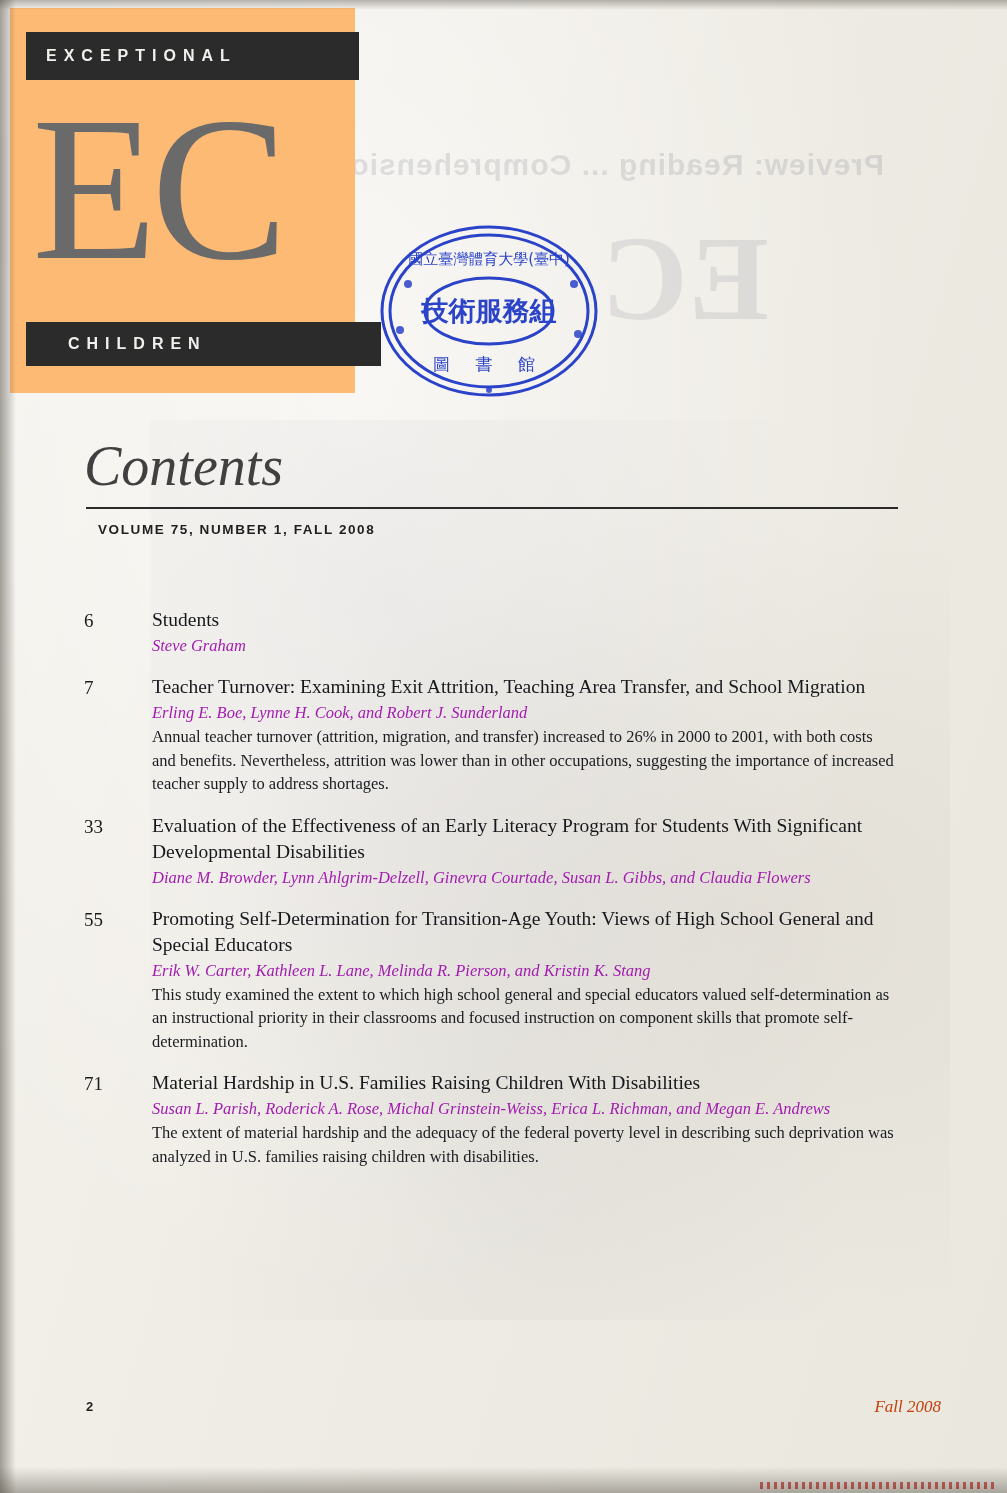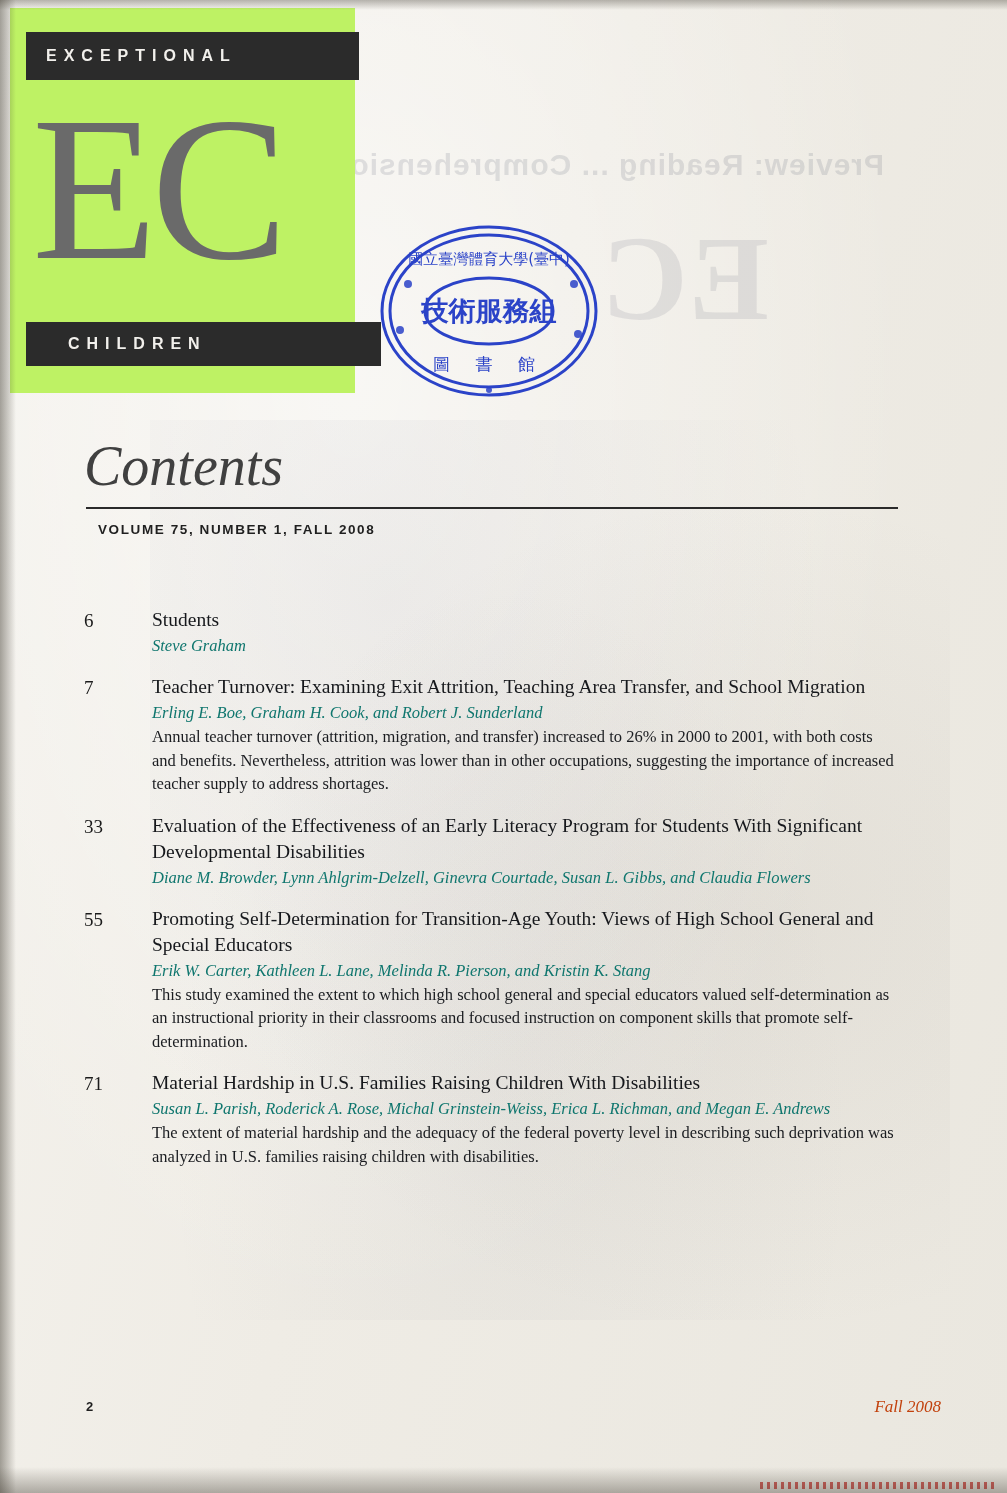--- a/index.html
+++ b/index.html
@@ -79,21 +79,21 @@
     pointer-events: none;
   }
 
   
   .masthead {
     position: absolute;
     left: 10px;
     top: 8px;
     width: 345px;
     height: 385px;
-    background: #bef264;
+    background: #fdba74;
   }
   .mast-band {
     position: absolute;
     left: 16px;
     width: 313px;
     background: #2b2b2b;
     color: #f2f0ec;
     font-family: "Liberation Sans", sans-serif;
     font-weight: bold;
     font-size: 16px;
@@ -188,21 +188,21 @@
   }
   .toc-heading {
     font-size: 19.5px;
     line-height: 26px;
     color: #16181c;
   }
   .toc-authors {
     font-size: 16.5px;
     line-height: 23px;
     font-style: italic;
-    color: #0f766e;
+    color: #a21caf;
     margin-top: 1px;
   }
   .toc-abstract {
     font-size: 16.5px;
     line-height: 23.5px;
     color: #1a1c20;
     margin-top: 1px;
   }
 
   
@@ -285,21 +285,21 @@
       <div class="toc-body">
         <div class="toc-heading">Students</div>
         <div class="toc-authors">Steve Graham</div>
       </div>
     </div>
 
     <div class="toc-entry">
       <div class="toc-page">7</div>
       <div class="toc-body">
         <div class="toc-heading">Teacher Turnover: Examining Exit Attrition, Teaching Area Transfer, and School Migration</div>
-        <div class="toc-authors">Erling E. Boe, Graham H. Cook, and Robert J. Sunderland</div>
+        <div class="toc-authors">Erling E. Boe, Lynne H. Cook, and Robert J. Sunderland</div>
         <div class="toc-abstract">Annual teacher turnover (attrition, migration, and transfer) increased to 26% in 2000 to 2001, with both costs and benefits. Nevertheless, attrition was lower than in other occupations, suggesting the importance of increased teacher supply to address shortages.</div>
       </div>
     </div>
 
     <div class="toc-entry">
       <div class="toc-page">33</div>
       <div class="toc-body">
         <div class="toc-heading">Evaluation of the Effectiveness of an Early Literacy Program for Students With Significant Developmental Disabilities</div>
         <div class="toc-authors">Diane M. Browder, Lynn Ahlgrim-Delzell, Ginevra Courtade, Susan L. Gibbs, and Claudia Flowers</div>
       </div>

